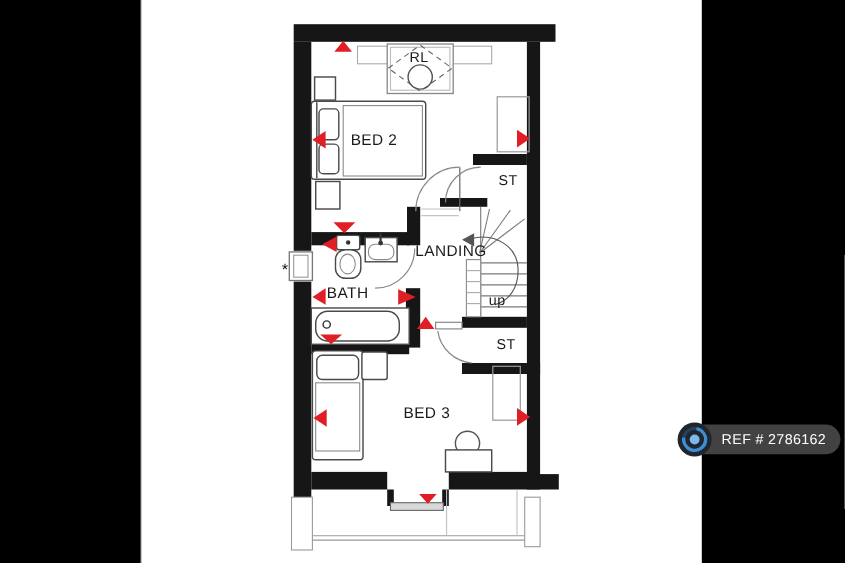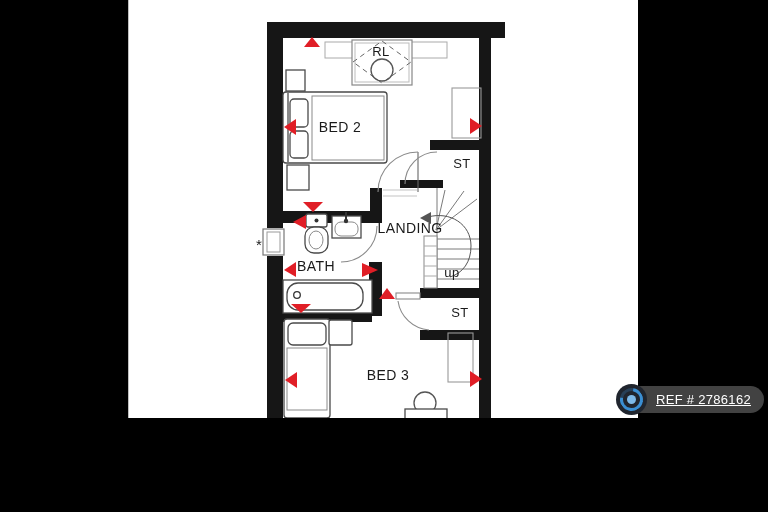--- a/index.html
+++ b/index.html
@@ -1,30 +1,30 @@
 <!DOCTYPE html>
 <html><head>
 <meta charset="utf-8">
 <style>
   html,body{margin:0;padding:0;background:#000;}
-  .stage{position:relative;width:768px;height:418px;background:#ffffff;overflow:hidden;
+  .stage{position:relative;width:768px;height:512px;background:#ffffff;overflow:hidden;
          font-family:"Liberation Sans", sans-serif;}
   .letterbox{position:absolute;top:0;height:512px;background:#000;}
   .letterbox.left{left:0;width:128px;}
   .letterbox.right{left:638px;width:130px;}
   .plan-edge{position:absolute;left:128px;top:0;width:1px;height:512px;background:#bfbfbf;}
   svg.plan{position:absolute;left:0;top:0;}
   svg text{font-family:"Liberation Sans", sans-serif;fill:#1a1a1a;}
   .t14{font-size:14px;letter-spacing:0.4px;}
   .t13{font-size:13px;letter-spacing:0.4px;}
   .t15{font-size:15px;}
   
   .ref-badge{position:absolute;left:620px;top:386px;height:27px;line-height:27px;
              padding:0 13px 0 36px;border-radius:14px;background:#424242;
-             color:#ffffff;font-size:13px;letter-spacing:0.3px;white-space:nowrap;text-decoration:underline;}
+             color:#ffffff;font-size:13px;letter-spacing:0.3px;white-space:nowrap;}
   .badge-icon{position:absolute;left:-4px;top:-2px;width:31px;height:31px;border-radius:50%;
               background:#20252e;}
   .badge-icon .ring{position:absolute;left:4px;top:4px;width:17px;height:17px;border-radius:50%;
               border:3px solid #3a8ed2;border-top-color:rgba(58,142,210,0.25);
               transform:rotate(-35deg);}
   .badge-icon .dot{position:absolute;left:11px;top:11px;width:9px;height:9px;border-radius:50%;
               background:#7db9e8;}
 </style>
 </head>
 <body>

